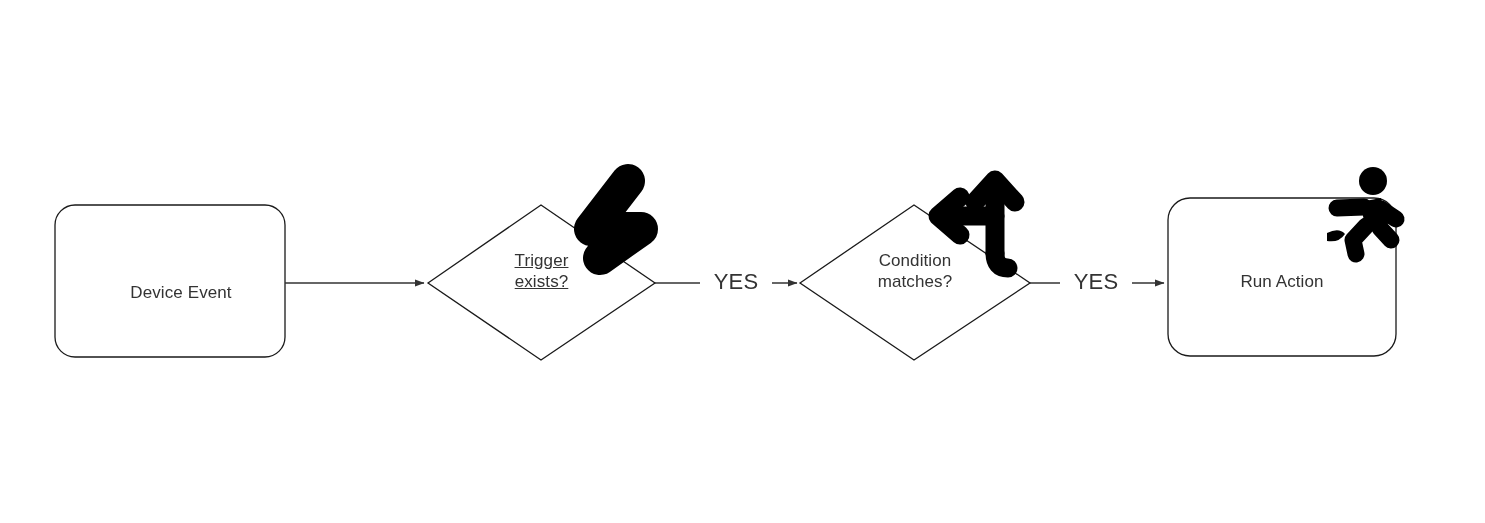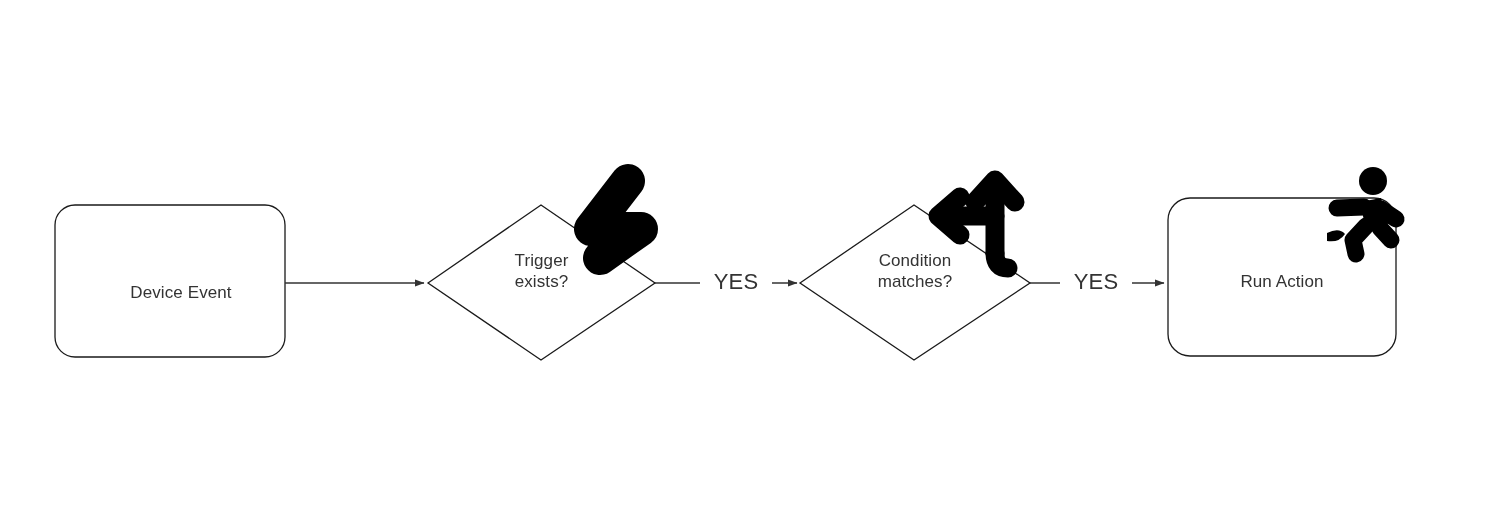--- a/index.html
+++ b/index.html
@@ -39,21 +39,21 @@
     text-align: center;
     color: #333333;
     font-size: 22px;
     line-height: 20px;
     letter-spacing: 0.2px;
     background: #ffffff;
     padding: 0 3px;
   }
   
   #label-device-event { left: 55px;  top: 262px; width: 252px; margin-top: 20px; }
-  #label-trigger      { left: 428px; top: 250px; width: 227px; }
+  #label-trigger      { left: 428px; top: 250px; width: 227px; text-decoration: underline; }
   #label-condition    { left: 800px; top: 250px; width: 230px; }
   #label-run-action   { left: 1168px;top: 271px; width: 228px; }
   #label-yes-1        { left: 700px; top: 272px; width: 66px; }
   #label-yes-2        { left: 1060px;top: 272px; width: 66px; }
 </style>
 </head>
 <body>
 
 <div id="canvas">
 

